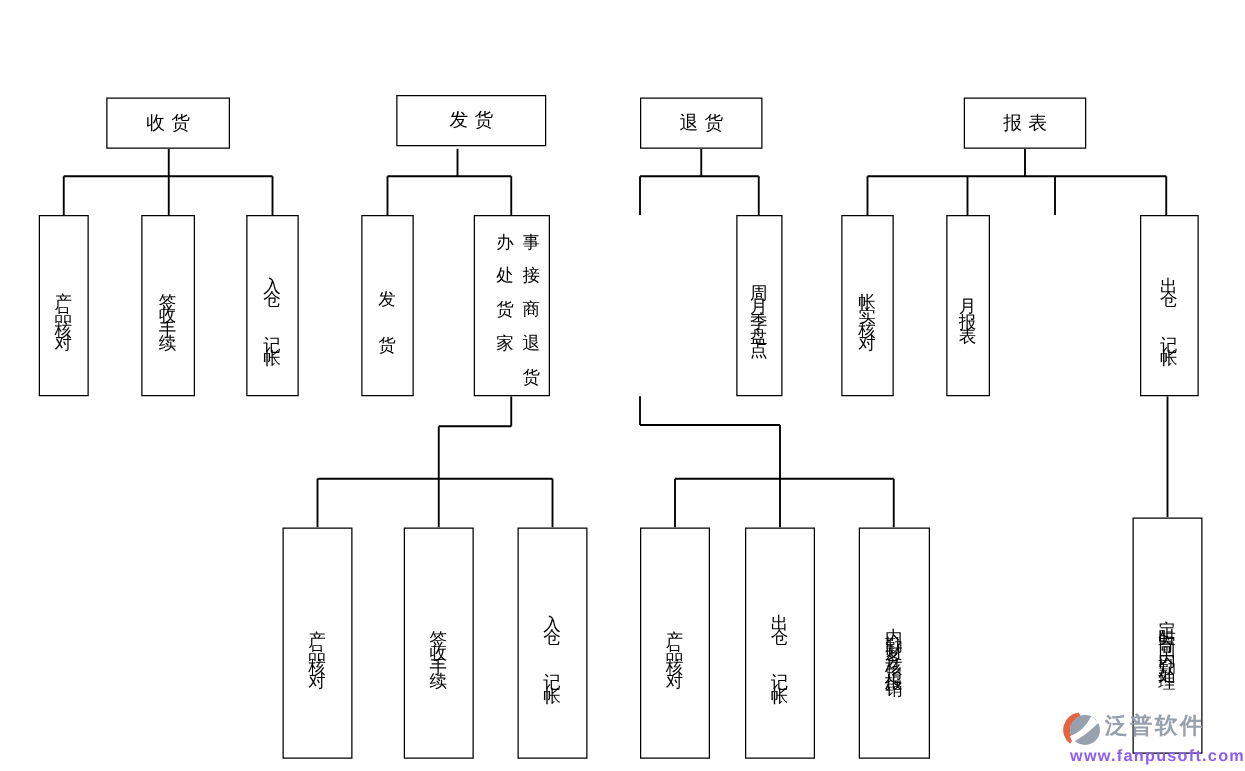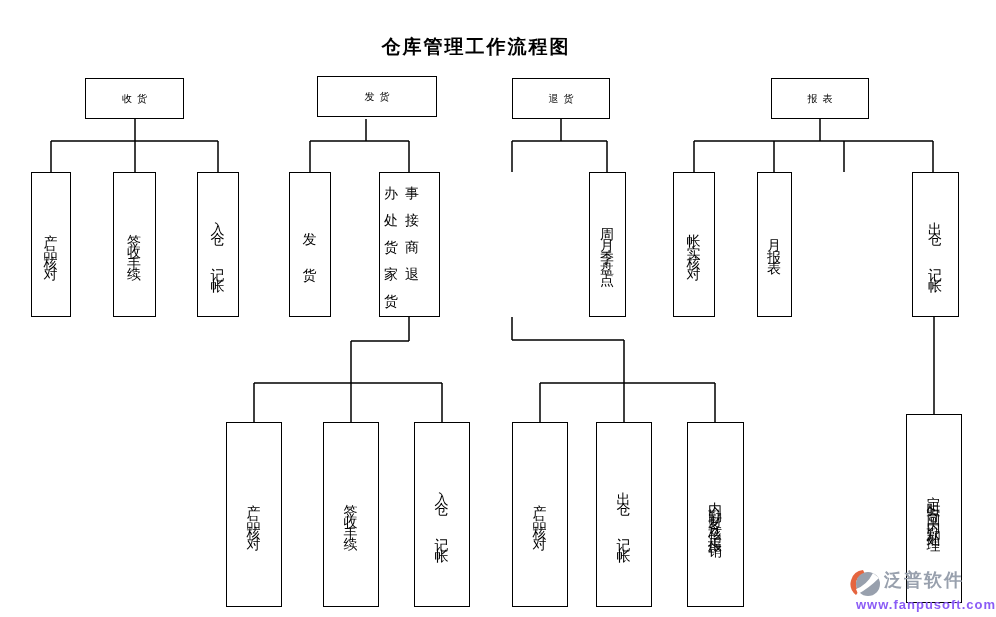--- a/index.html
+++ b/index.html
@@ -9,49 +9,48 @@
   }
   .title {
     position:absolute; left:0; top:34px; width:952px; text-align:center;
     font-size:19px; font-weight:bold; letter-spacing:2px; color:#000000;
   }
   .connectors { position:absolute; left:0; top:0; pointer-events:none; }
   .box {
     position:absolute; box-sizing:border-box; border:1.5px solid #000;
     background:#fff; display:flex; align-items:center; justify-content:center;
   }
-  .hlabel { font-size:10px; letter-spacing:5px; text-indent:5px; white-space:nowrap; }
+  .hlabel { font-size:15px; letter-spacing:5px; text-indent:5px; white-space:nowrap; }
   .vtext {
     writing-mode:vertical-rl; text-orientation:upright;
     font-size:14px; letter-spacing:11px; line-height:1.15;
   }
   .vtight .vtext { letter-spacing:6px; }
   .wbox { display:block; padding-top:7px; align-items:flex-start; }
   .wtext {
     display:block; width:100%; box-sizing:border-box; font-size:14px;
     letter-spacing:7px; line-height:27px; word-break:break-all;
-    text-align:left; padding-left:4px;
+    text-align:right; padding-left:4px;
   }
   .watermark { position:absolute; left:850px; top:566px; width:146px; height:50px; }
   .wm-logo { position:absolute; left:0; top:2px; }
   .wm-brand {
     position:absolute; left:34px; top:2px; font-size:18px; font-weight:bold;
     letter-spacing:2px; color:#98a0ad; white-space:nowrap;
   }
   .wm-url {
     position:absolute; left:6px; top:31px; font-size:13px; font-weight:bold;
     letter-spacing:1px; color:#8b5cf6; white-space:nowrap;
   }
 </style>
 </head>
 <body>
 
 <div class="canvas">
 
-  <div class="title">仓库管理工作流程图</div>
 
   <svg class="connectors" width="996" height="617" viewBox="0 0 996 617">
     <path d="M135 119V141 M366 119V141 M561 119V141 M820 119V141
              M51 141H218 M310 141H409 M512 141H607 M694 141H933
              M51 141V172 M135 141V172 M218 141V172
              M310 141V172 M409 141V172
              M512 141V172 M607 141V172
              M694 141V172 M774 141V172 M844 141V172 M933 141V172
              M409 317V341 M409 341H351 M351 341V422
              M254 383H442 M254 383V422 M442 383V422

